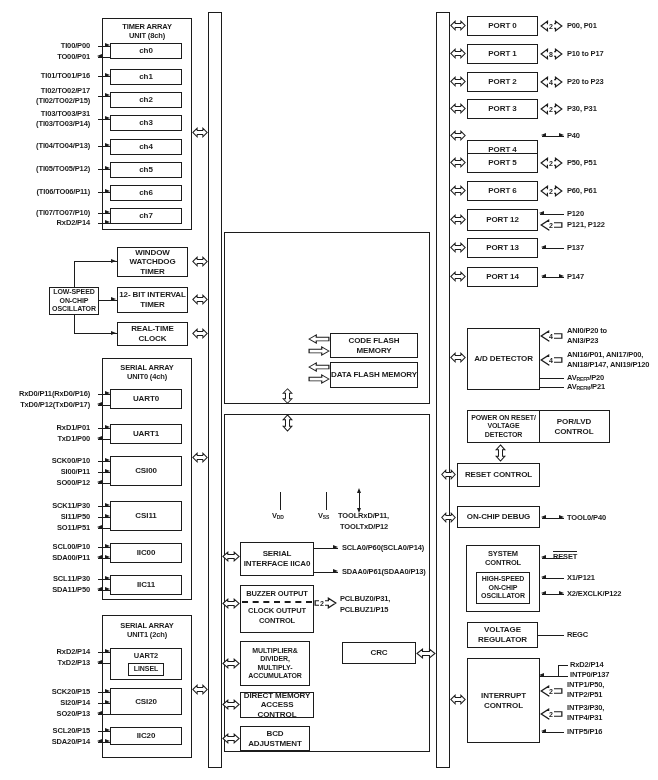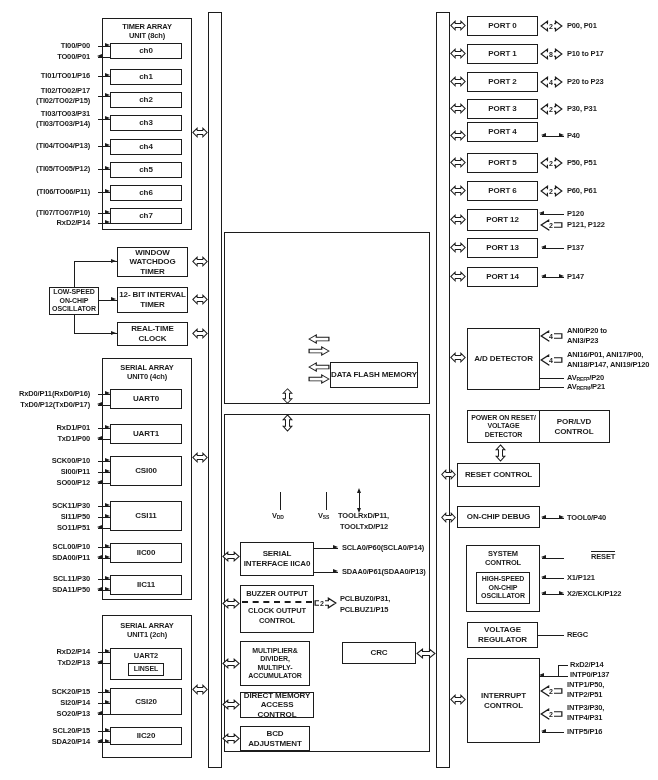--- a/index.html
+++ b/index.html
@@ -253,20 +253,23 @@
     <span class="tri le" style="left:97px;top:711px"></span>
   <div class="lbl r" style="right:562px;top:727px">SCL20/P15</div>
   <div class="hl" style="left:98px;top:730.5px;width:12px"></div>
     <span class="tri ri" style="left:105px;top:728px"></span>
   <div class="lbl r" style="right:562px;top:738px">SDA20/P14</div>
   <div class="hl" style="left:98px;top:741.5px;width:12px"></div>
     <span class="tri ri" style="left:105px;top:739px"></span>
     <span class="tri le" style="left:97px;top:739px"></span>
 
   <div class="obox" style="left:224px;top:232px;width:206px;height:172px"></div>
+  <div class="box" style="left:330px;top:333px;width:88px;height:25px">
+      <span>CODE FLASH MEMORY</span>
+    </div>
   <div class="box" style="left:330px;top:362px;width:88px;height:26px">
       <span>DATA FLASH MEMORY</span>
     </div>
   <span class="arr" style="left:308px;top:334px;width:22px;height:10px">
       <svg viewBox="0 0 20 12" preserveAspectRatio="none">
         <path d="M1 6 L7.5 1.2 7.5 3.8 19 3.8 19 8.2 7.5 8.2 7.5 10.8 Z" fill="#fff" stroke="#1c1c1c" stroke-width="1.1"></path>
       </svg>
     </span>
   <span class="arr" style="left:308px;top:346px;width:22px;height:10px">
       <svg viewBox="0 0 20 12" preserveAspectRatio="none">
@@ -442,21 +445,21 @@
       </svg>
     </span>
   <span class="cnt" style="left:548px;top:106px">2</span>
   <div class="lbl" style="left:567px;top:105px">P30, P31</div>
 
   <span class="arr" style="left:450px;top:130px;width:16px;height:11px">
       <svg viewBox="0 0 20 12" preserveAspectRatio="none">
         <path d="M1 6 L6.5 1.2 6.5 3.8 13.5 3.8 13.5 1.2 19 6 13.5 10.8 13.5 8.2 6.5 8.2 6.5 10.8 Z" fill="#fff" stroke="#1c1c1c" stroke-width="1.1"></path>
       </svg>
     </span>
-  <div class="box" style="left:467px;top:122px;width:71px;height:20px">
+  <div class="box" style="left:467px;top:140px;width:71px;height:20px">
       <span>PORT 4</span>
     </div>
   <div class="hl" style="left:542px;top:135.5px;width:22px"></div>
   <span class="tri le" style="left:541px;top:133px"></span>
   <span class="tri ri" style="left:559px;top:133px"></span>
   <div class="lbl" style="left:567px;top:132px">P40</div>
 
   <span class="arr" style="left:450px;top:157px;width:16px;height:11px">
       <svg viewBox="0 0 20 12" preserveAspectRatio="none">
         <path d="M1 6 L6.5 1.2 6.5 3.8 13.5 3.8 13.5 1.2 19 6 13.5 10.8 13.5 8.2 6.5 8.2 6.5 10.8 Z" fill="#fff" stroke="#1c1c1c" stroke-width="1.1"></path>
@@ -601,21 +604,21 @@
   <div class="obox" style="left:466px;top:545px;width:74px;height:67px"></div>
   <div class="lbl c" style="left:466px;top:550px;width:74px">SYSTEM</div>
   <div class="lbl c" style="left:466px;top:559px;width:74px">CONTROL</div>
   <div class="box f7" style="left:476px;top:572px;width:54px;height:32px">
     <span>HIGH-SPEED</span>
       <span>ON-CHIP</span>
       <span>OSCILLATOR</span>
   </div>
   <div class="hl" style="left:542px;top:557.5px;width:22px"></div>
   <span class="tri le" style="left:541px;top:555px"></span>
-  <div class="lbl ovl" style="left:591px;top:553px"><span>RESET</span></div>
+  <div class="lbl ovl" style="left:553px;top:553px"><span>RESET</span></div>
   <div class="hl" style="left:542px;top:577.5px;width:22px"></div>
   <span class="tri le" style="left:541px;top:575px"></span>
   <div class="lbl" style="left:567px;top:574px">X1/P121</div>
   <div class="hl" style="left:542px;top:593.5px;width:22px"></div>
   <span class="tri le" style="left:541px;top:591px"></span>
   <span class="tri ri" style="left:559px;top:591px"></span>
   <div class="lbl" style="left:567px;top:590px">X2/EXCLK/P122</div>
 
   <div class="box" style="left:467px;top:622px;width:71px;height:26px">
     <span>VOLTAGE</span>

